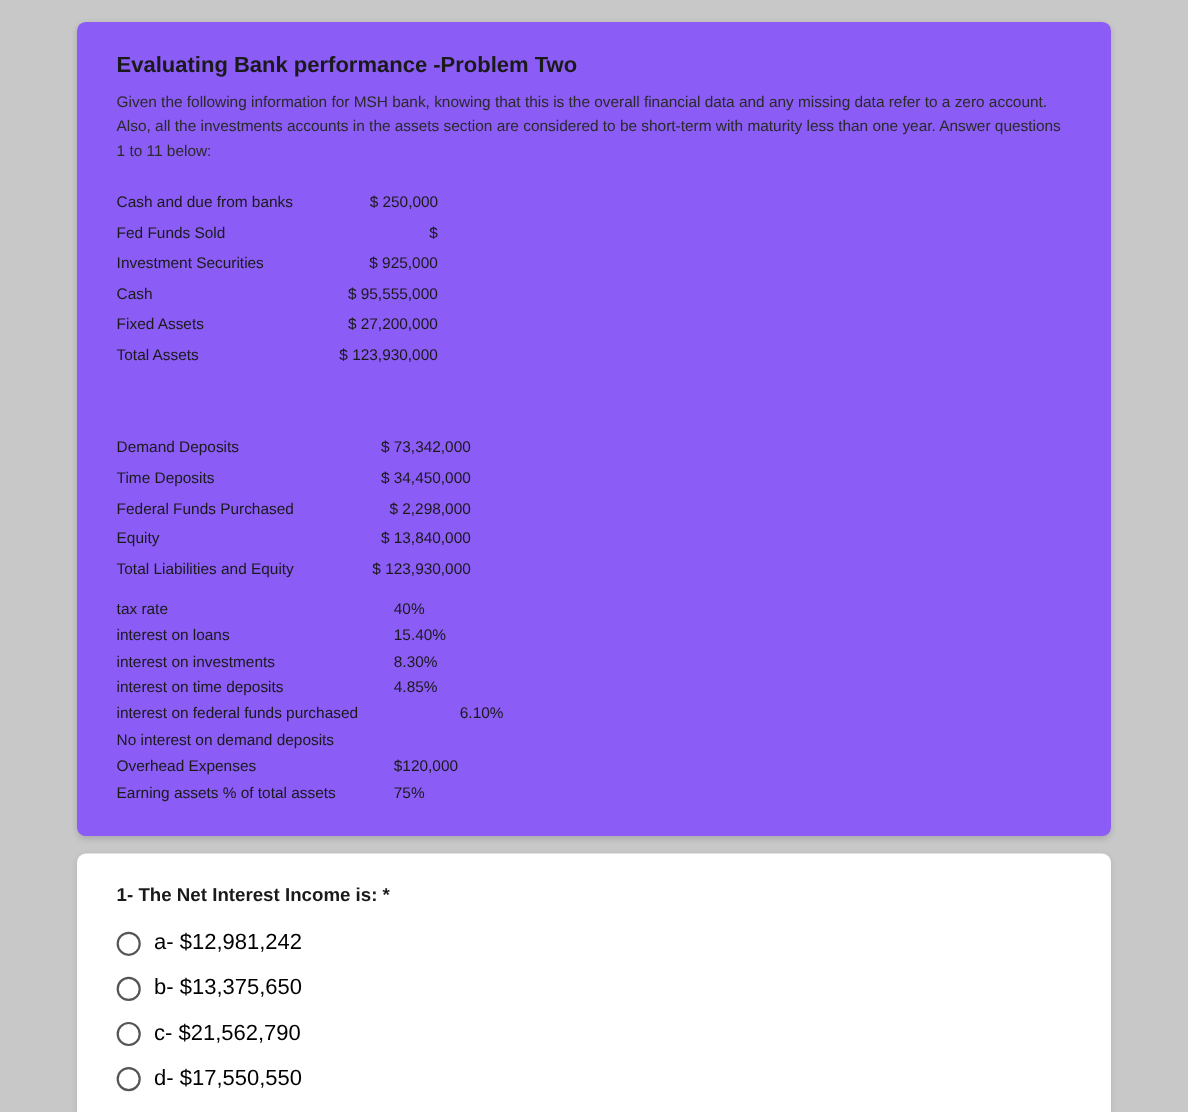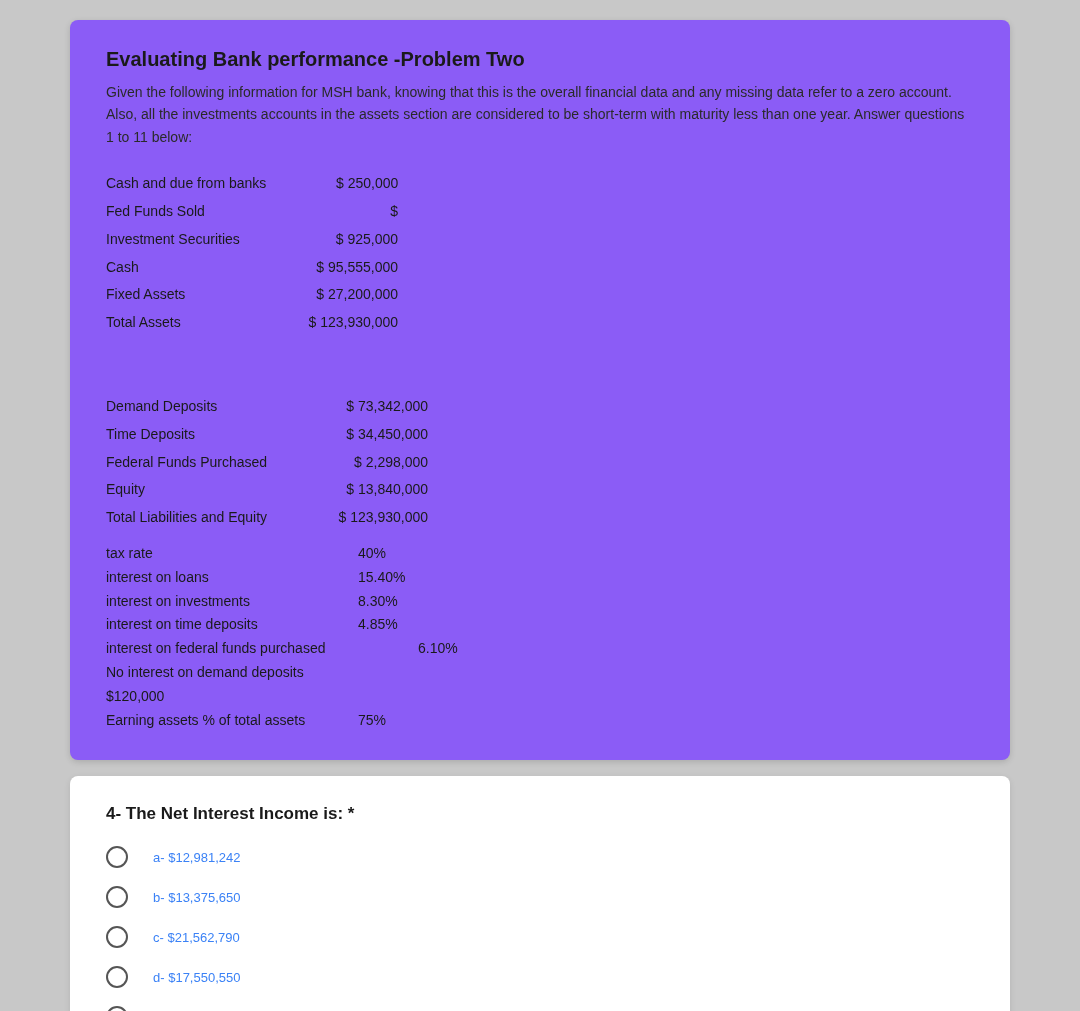--- a/index.html
+++ b/index.html
@@ -94,23 +94,22 @@
       height: 22px;
       border-radius: 50%;
       border: 2px solid #555;
       display: inline-block;
       flex-shrink: 0;
       background: white;
       cursor: pointer;
     }
 
     .option-label {
-      font-size: 13px;
-      color: #3b82f6;
-      margin-left: 13px;
+      font-size: 20px;
+      color: #000000;
     }
 
     .right-label {
       min-width: 200px;
     }
 
     .right-value {
       min-width: 110px;
       text-align: right;
     }
@@ -201,31 +200,32 @@
     </div>
     <div class="data-row">
       <span style="min-width:300px; font-size:14px;">interest on federal funds purchased</span>
       <span style="min-width:80px; font-size:14px;">6.10%</span>
     </div>
     <div class="data-row">
       <span style="min-width:300px; font-size:14px;">No interest on demand deposits</span>
       <span style="min-width:80px; font-size:14px;"></span>
     </div>
     <div class="data-row">
+      <span style="min-width:240px; font-size:14px;">Overhead Expenses</span>
       <span style="min-width:80px; font-size:14px;">$120,000</span>
     </div>
     <div class="data-row">
       <span style="min-width:240px; font-size:14px;">Earning assets % of total assets</span>
       <span style="min-width:80px; font-size:14px;">75%</span>
     </div>
   </div>
 </div>
 
 <div class="card-question">
-  <div class="question-title">4- The Net Interest Income is: *</div>
+  <div class="question-title">1- The Net Interest Income is: *</div>
 
   <div class="option-row">
     <span class="radio-circle"></span>
     <span class="option-label">a- $12,981,242</span>
   </div>
 
   <div class="option-row">
     <span class="radio-circle"></span>
     <span class="option-label">b- $13,375,650</span>
   </div>

